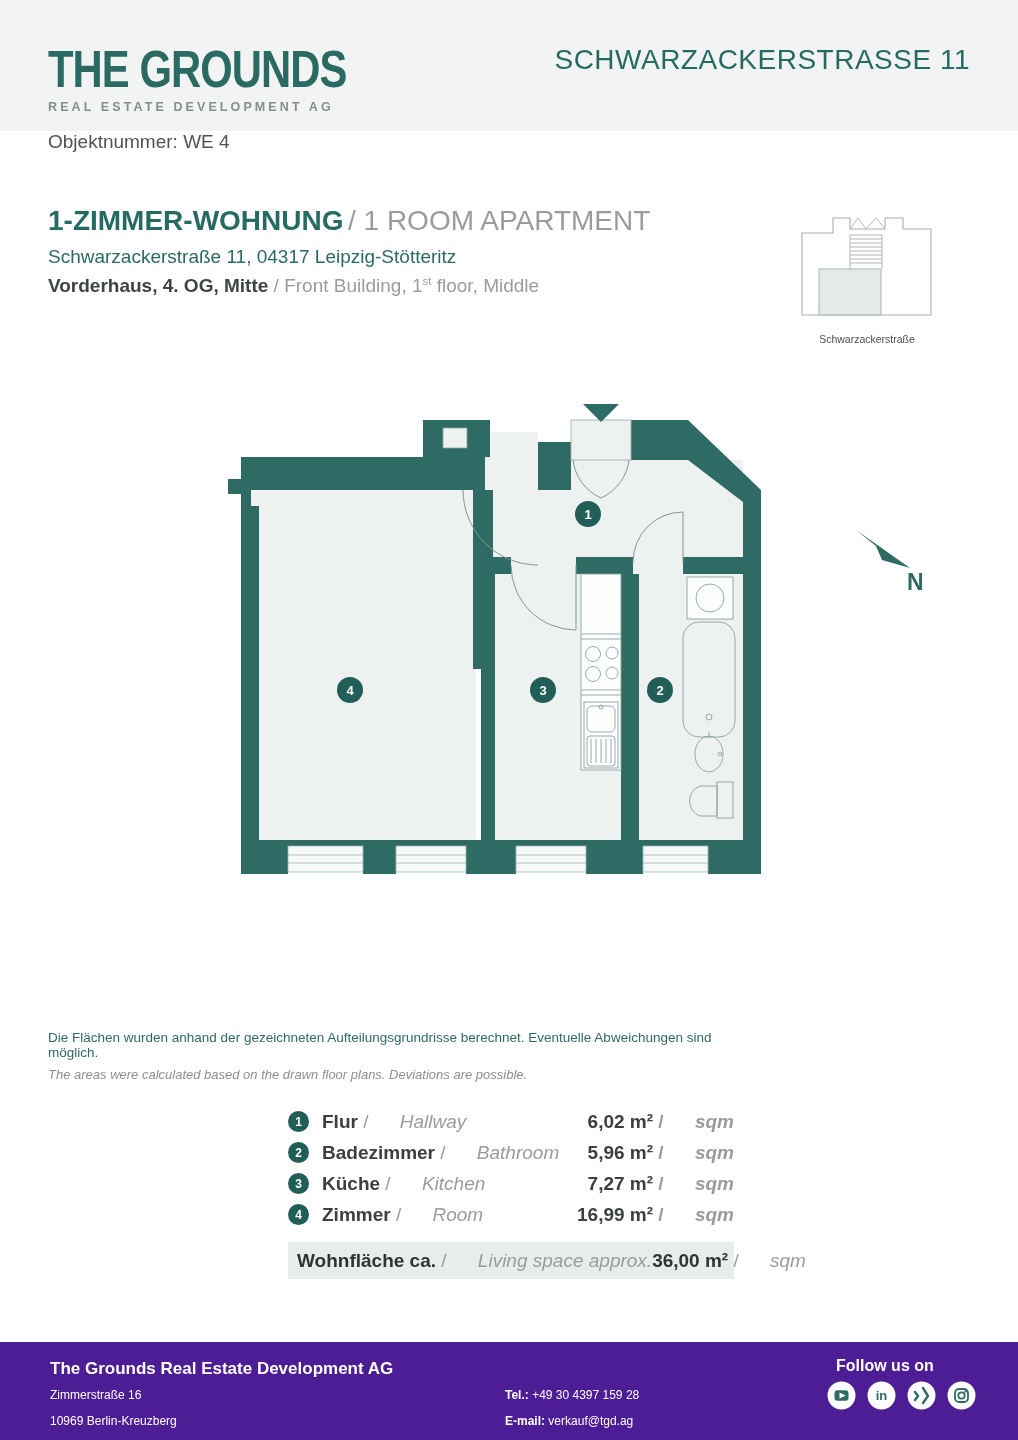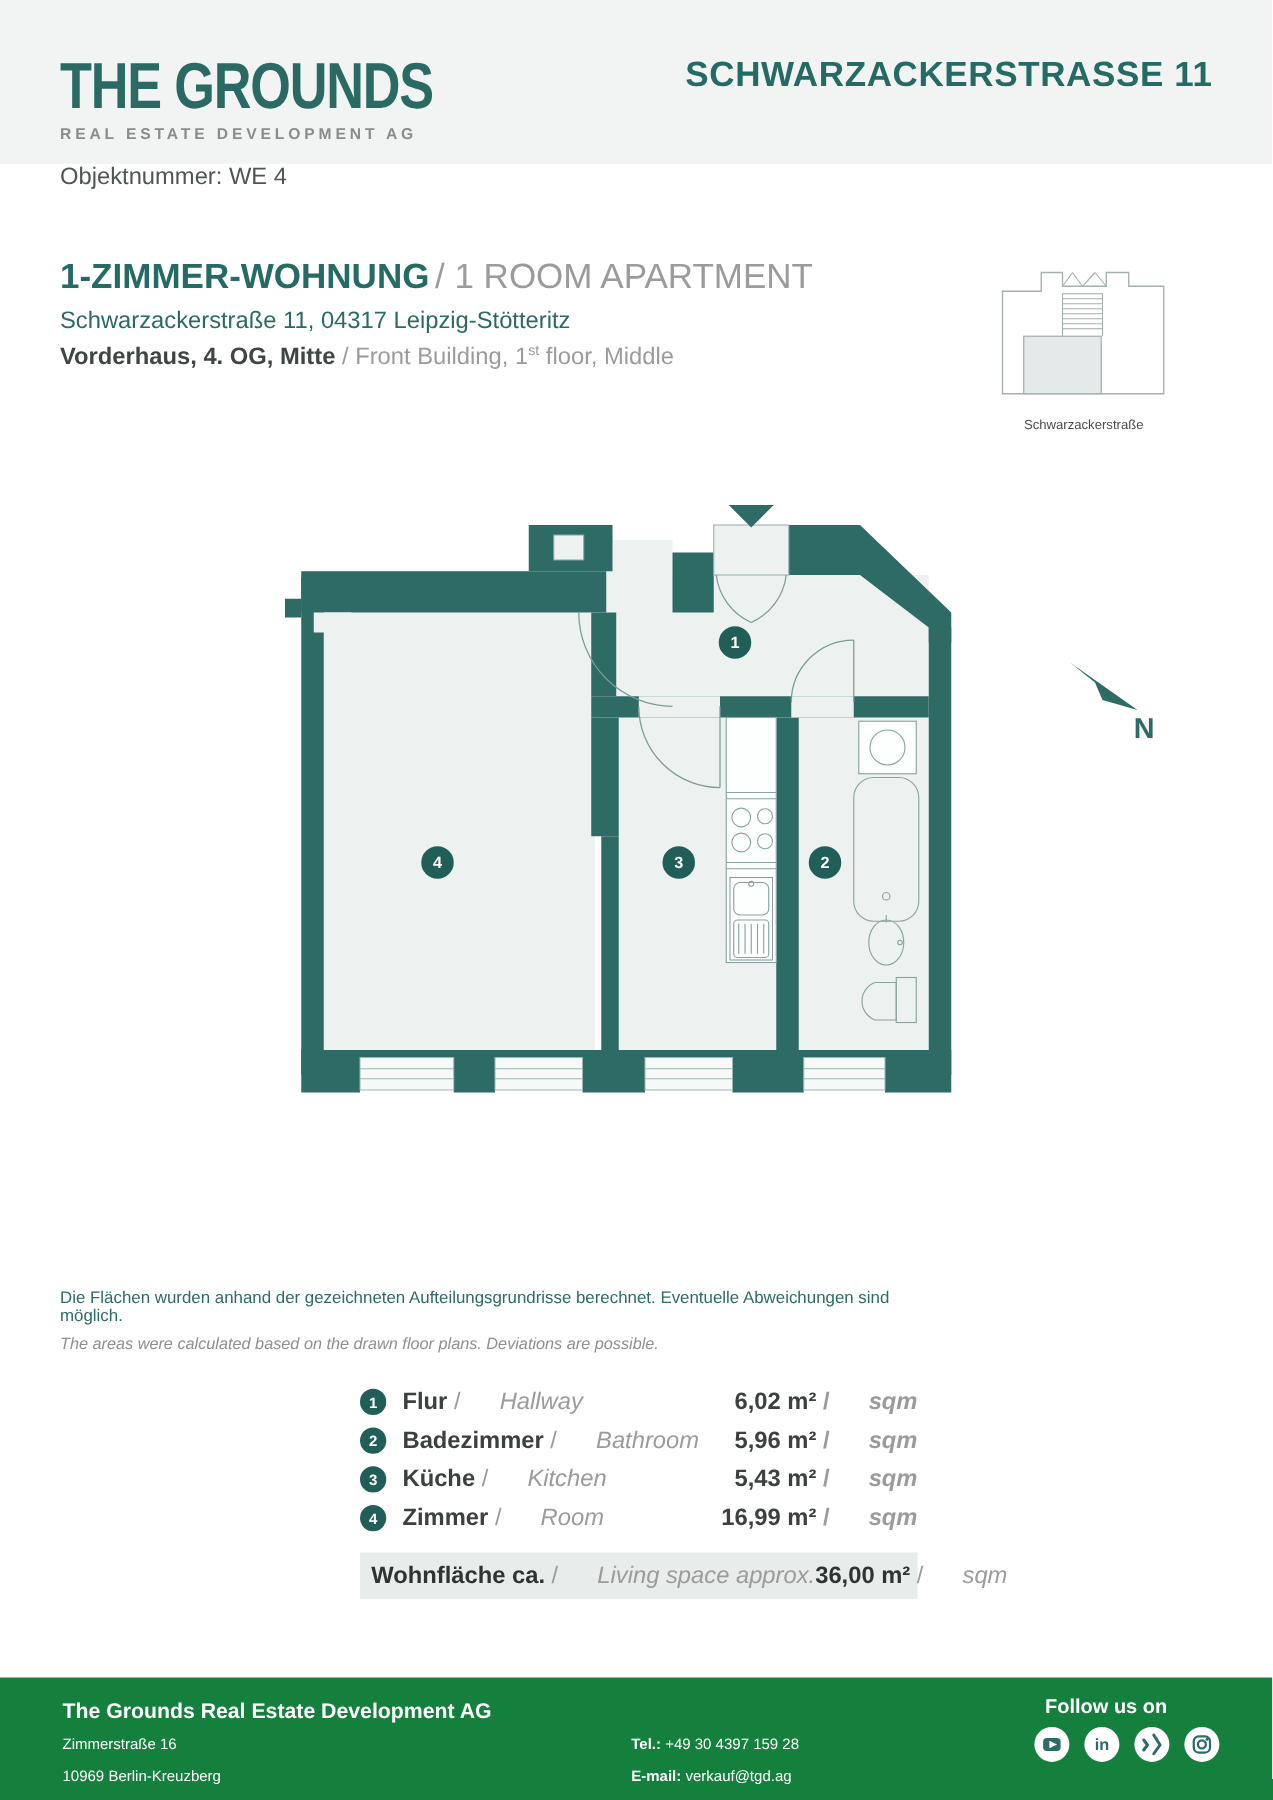--- a/index.html
+++ b/index.html
@@ -5,21 +5,21 @@
   html,body{margin:0;padding:0;background:#fff;}
   .page{position:relative;width:1018px;height:1440px;background:#ffffff;overflow:hidden;
         font-family:"Liberation Sans", sans-serif;color:#3c4040;}
   .abs{position:absolute;}
 
   
   .header-band{position:absolute;left:0;top:0;width:1018px;height:131px;background:#f1f4f3;}
   .logo-title{font-size:44px;font-weight:800;color:#2b6a63;letter-spacing:-1px;
               transform:scale(0.95,1.18);transform-origin:left top;white-space:nowrap;}
   .logo-sub{font-size:12.5px;font-weight:700;color:#878c8c;letter-spacing:3.1px;margin-top:10px;white-space:nowrap;}
-  .project-title{font-size:28px;font-weight:700;color:#266b63;letter-spacing:.5px;white-space:nowrap;}
+  .project-title{font-size:28px;font-weight:400;color:#266b63;letter-spacing:.5px;white-space:nowrap;}
   .objnum{font-size:19px;color:#4f5454;}
 
   
   .h1de{font-size:28px;font-weight:700;color:#266b63;}
   .h1sep,.h1en{font-size:28px;font-weight:400;color:#9b9b9b;}
   .addr{font-size:19px;color:#2b6a63;margin-top:9px;}
   .loc{font-size:19px;margin-top:7px;}
   .loc .de{font-weight:700;color:#3f4444;}
   .loc .gray{color:#9b9b9b;}
   sup{font-size:.6em;}
@@ -38,21 +38,21 @@
   .sep{color:#9b9b9b;}
   .en-i{color:#9b9b9b;font-style:italic;margin-left:26px;}
   .aval{flex:0 0 auto;white-space:nowrap;text-align:right;color:#3c4040;font-weight:bold;}
   .atotal{margin-top:12px;background:#e8eceb;display:flex;align-items:center;height:37px;padding:0 9px 0 9px;}
   .atotal .lbl{flex:1 1 auto;white-space:nowrap;}
   .atotal .de{font-weight:700;color:#2f3333;}
   .atotal .val{flex:0 0 auto;white-space:nowrap;}
   .atotal .num{font-weight:700;color:#2f3333;}
 
   
-  .footer{position:absolute;left:0;bottom:0;width:1018px;height:98px;background:#15803d;color:#fff;}
+  .footer{position:absolute;left:0;bottom:0;width:1018px;height:98px;background:#4c1d95;color:#fff;}
   .f-line{font-size:12px;line-height:26px;}
   .f-bold{font-weight:700;}
   .f-company{font-size:17px;font-weight:700;line-height:26px;}
   .sicons{display:flex;gap:11px;margin-top:6px;}
   .sicon{width:29px;height:29px;display:block;}
   .follow{font-size:16px;font-weight:700;margin-left:9px;}
 
   .locator-label{font-size:10.5px;color:#4c4c4c;text-align:center;margin-top:4px;}
 </style>
 </head>
@@ -243,21 +243,21 @@
       <span class="aval"><span>6,02 m²</span><span class="sep"> <span>/</span> </span><span class="en-i">sqm</span></span>
     </div>
     <div class="arow">
       <span class="acircle">2</span>
       <span class="aname"><span class="de">Badezimmer</span><span class="sep"> <span>/</span> </span><span class="en-i">Bathroom</span></span>
       <span class="aval"><span>5,96 m²</span><span class="sep"> <span>/</span> </span><span class="en-i">sqm</span></span>
     </div>
     <div class="arow">
       <span class="acircle">3</span>
       <span class="aname"><span class="de">Küche</span><span class="sep"> <span>/</span> </span><span class="en-i">Kitchen</span></span>
-      <span class="aval"><span>5,43 m²</span><span class="sep"> <span>/</span> </span><span class="en-i">sqm</span></span>
+      <span class="aval"><span>7,27 m²</span><span class="sep"> <span>/</span> </span><span class="en-i">sqm</span></span>
     </div>
     <div class="arow">
       <span class="acircle">4</span>
       <span class="aname"><span class="de">Zimmer</span><span class="sep"> <span>/</span> </span><span class="en-i">Room</span></span>
       <span class="aval"><span>16,99 m²</span><span class="sep"> <span>/</span> </span><span class="en-i">sqm</span></span>
     </div>
     <div class="atotal">
       <span class="lbl"><span class="de">Wohnfläche ca.</span><span class="sep"> <span>/</span> </span><span class="en-i">Living space approx.</span></span>
       <span class="val"><span class="num">36,00 m²</span><span class="sep"> <span>/</span> </span><span class="en-i">sqm</span></span>
     </div>

